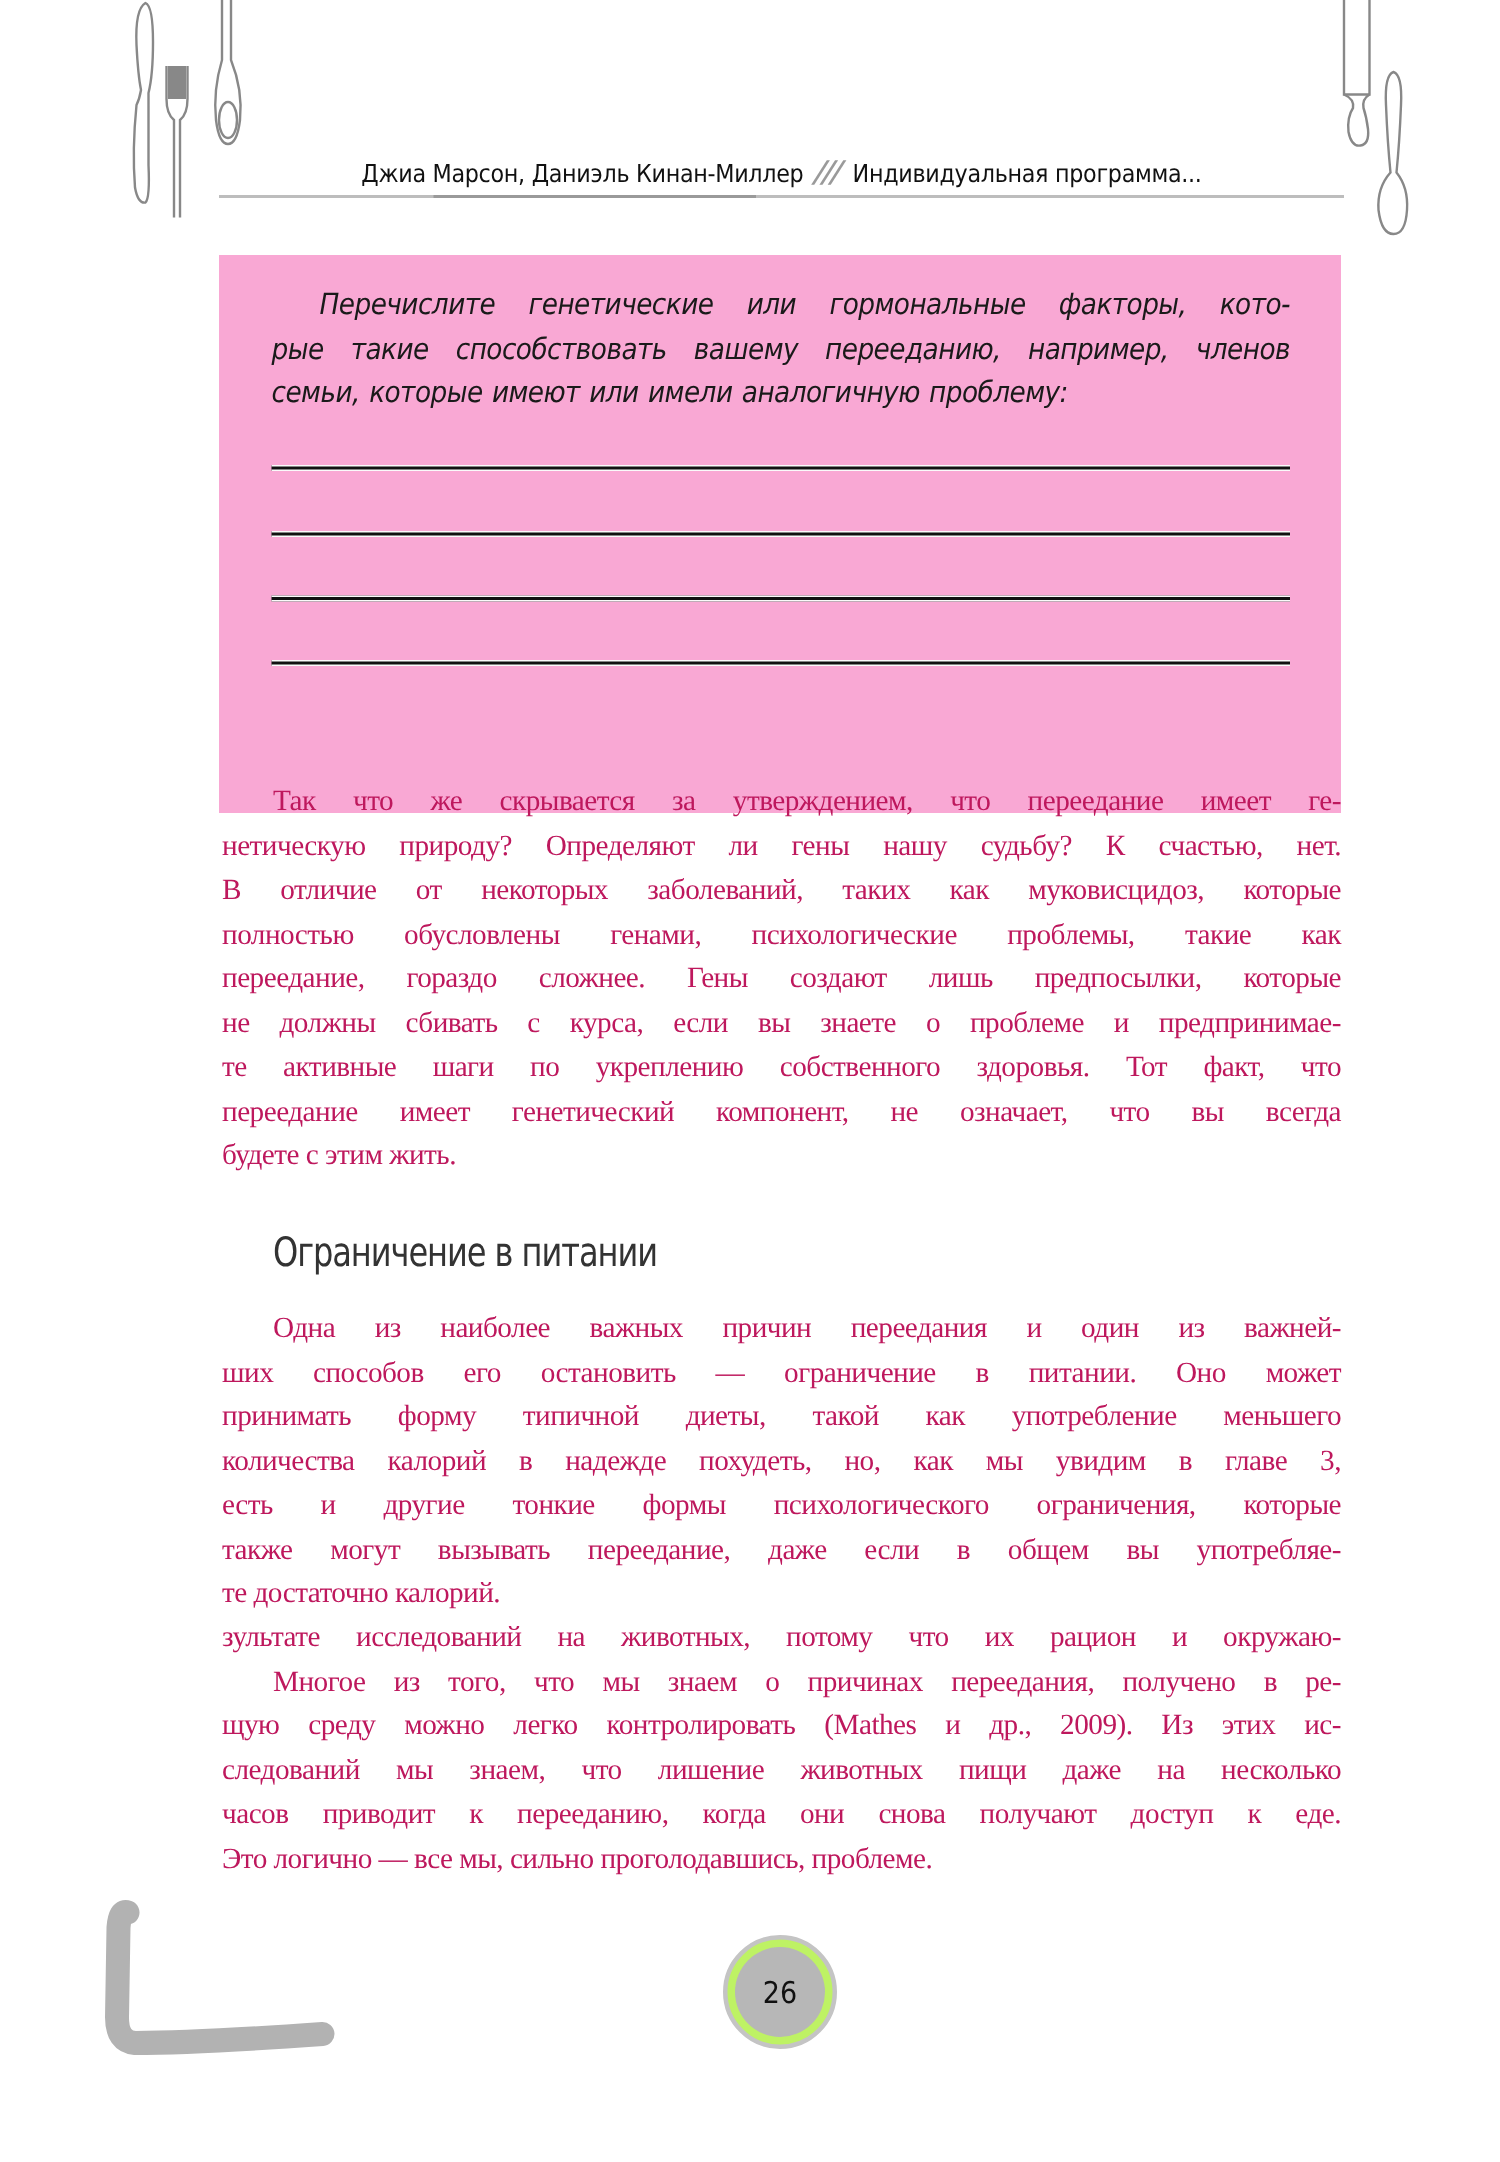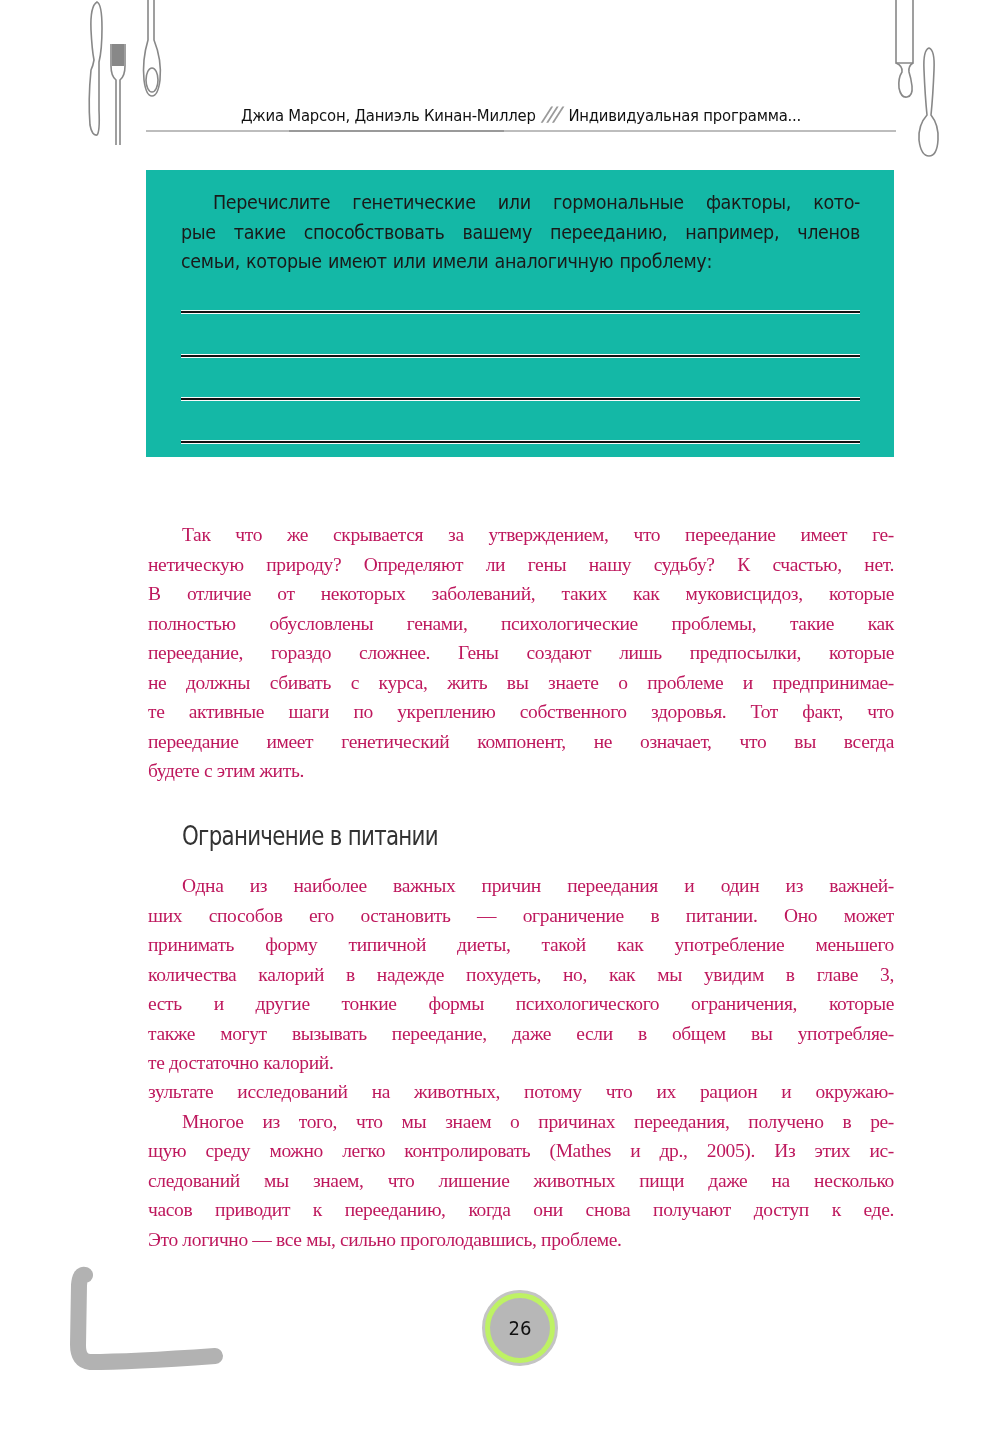--- a/index.html
+++ b/index.html
@@ -60,22 +60,23 @@
       top: 32px;
       height: 2px;
       background: #9a9a9a;
     }
 
     .exercise-box {
       position: absolute;
       left: 146px;
       top: 170px;
       width: 748px;
-      height: 287px;
-      background: #14b8a6;
+      height: 372px;
+      background: #f9a8d4;
+      font-style: italic;
     }
     .exercise-box .prompt {
       position: absolute;
       left: 35px;
       top: 18px;
       width: 679px;
       font-size: 19.5px;
       line-height: 29.5px;
       text-align: justify;
       font-family: "DejaVu Sans Condensed", "DejaVu Sans", sans-serif;
@@ -202,42 +203,42 @@
   <div class="answer-line" style="top:227px;"></div>
   <div class="answer-line" style="top:270px;"></div>
 </div>
 
 <div class="body-text" style="top:520px;">
   <span class="line indent">Так что же скрывается за утверждением, что переедание имеет ге-</span>
   <span class="line">нетическую природу? Определяют ли гены нашу судьбу? К счастью, нет.</span>
   <span class="line">В отличие от некоторых заболеваний, таких как муковисцидоз, которые</span>
   <span class="line">полностью обусловлены генами, психологические проблемы, такие как</span>
   <span class="line">переедание, гораздо сложнее. Гены создают лишь предпосылки, которые</span>
-  <span class="line">не должны сбивать с курса, жить вы знаете о проблеме и предпринимае-</span>
+  <span class="line">не должны сбивать с курса, если вы знаете о проблеме и предпринимае-</span>
   <span class="line">те активные шаги по укреплению собственного здоровья. Тот факт, что</span>
   <span class="line">переедание имеет генетический компонент, не означает, что вы всегда</span>
   <span class="line last">будете с этим жить.</span>
 </div>
 
 <h2 class="section-heading">Ограничение в питании</h2>
 
 <div class="body-text" style="top:871px;">
   <span class="line indent">Одна из наиболее важных причин переедания и один из важней-</span>
   <span class="line">ших способов его остановить — ограничение в питании. Оно может</span>
   <span class="line">принимать форму типичной диеты, такой как употребление меньшего</span>
   <span class="line">количества калорий в надежде похудеть, но, как мы увидим в главе 3,</span>
   <span class="line">есть и другие тонкие формы психологического ограничения, которые</span>
   <span class="line">также могут вызывать переедание, даже если в общем вы употребляе-</span>
   <span class="line last">те достаточно калорий.</span>
 </div>
 
 <div class="body-text" style="top:1077px;">
   <span class="line">зультате исследований на животных, потому что их рацион и окружаю-</span>
   <span class="line indent">Многое из того, что мы знаем о причинах переедания, получено в ре-</span>
-  <span class="line">щую среду можно легко контролировать (Mathes и др., 2005). Из этих ис-</span>
+  <span class="line">щую среду можно легко контролировать (Mathes и др., 2009). Из этих ис-</span>
   <span class="line">следований мы знаем, что лишение животных пищи даже на несколько</span>
   <span class="line">часов приводит к перееданию, когда они снова получают доступ к еде.</span>
   <span class="line last">Это логично — все мы, сильно проголодавшись, проблеме.</span>
 </div>
 
 <svg class="deco" style="left:70px;top:1265px;" width="160" height="110" viewBox="0 0 160 110">
   <path d="M15 10 Q10 8 9 20 L8 80 Q8 96 20 97 Q60 97 145 91" fill="none" stroke="#b2b2b2" stroke-width="16" stroke-linecap="round" stroke-linejoin="round"></path>
 </svg>
 
 <div class="page-number">

